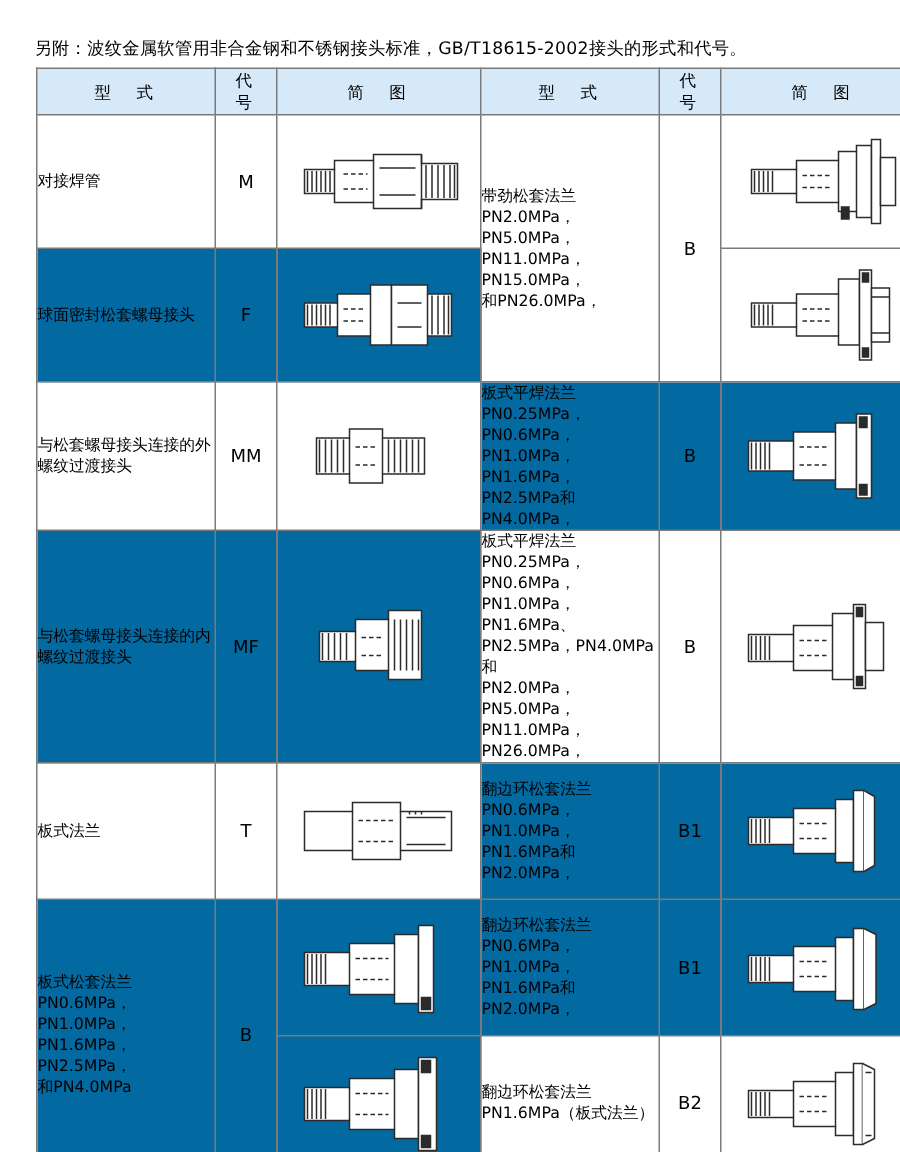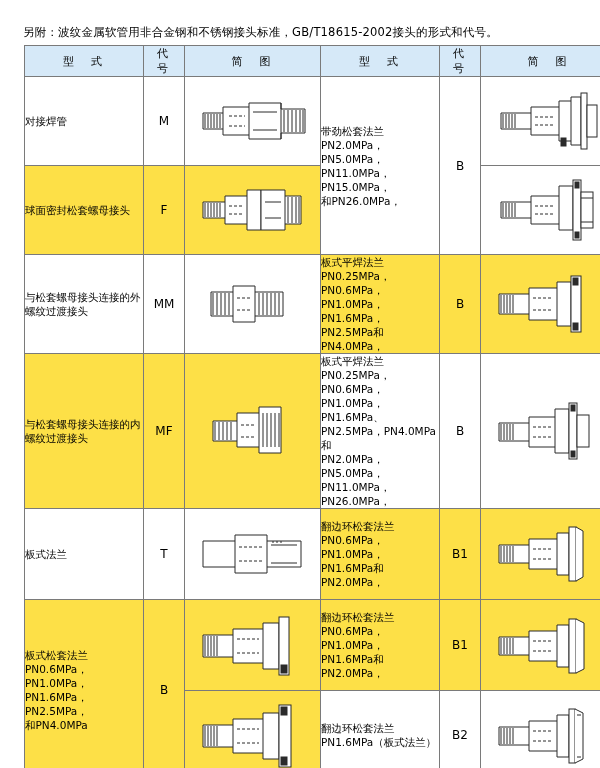--- a/index.html
+++ b/index.html
@@ -45,21 +45,21 @@
   }
   td.code{
     text-align:center;
     font-size:12px;
     width:40px;
   }
   td.fig{
     text-align:center;
     padding:2px 0;
   }
-  .yellow{background:#fde047;}
+  .yellow{background:#0369a1;}
   .white{background:#ffffff;}
   svg{display:block;margin:0 auto;}
 </style>
 </head>
 <body>
 
 <div class="page">
 
   <div class="caption">另附：波纹金属软管用非合金钢和不锈钢接头标准，GB/T18615-2002接头的形式和代号。</div>
 

